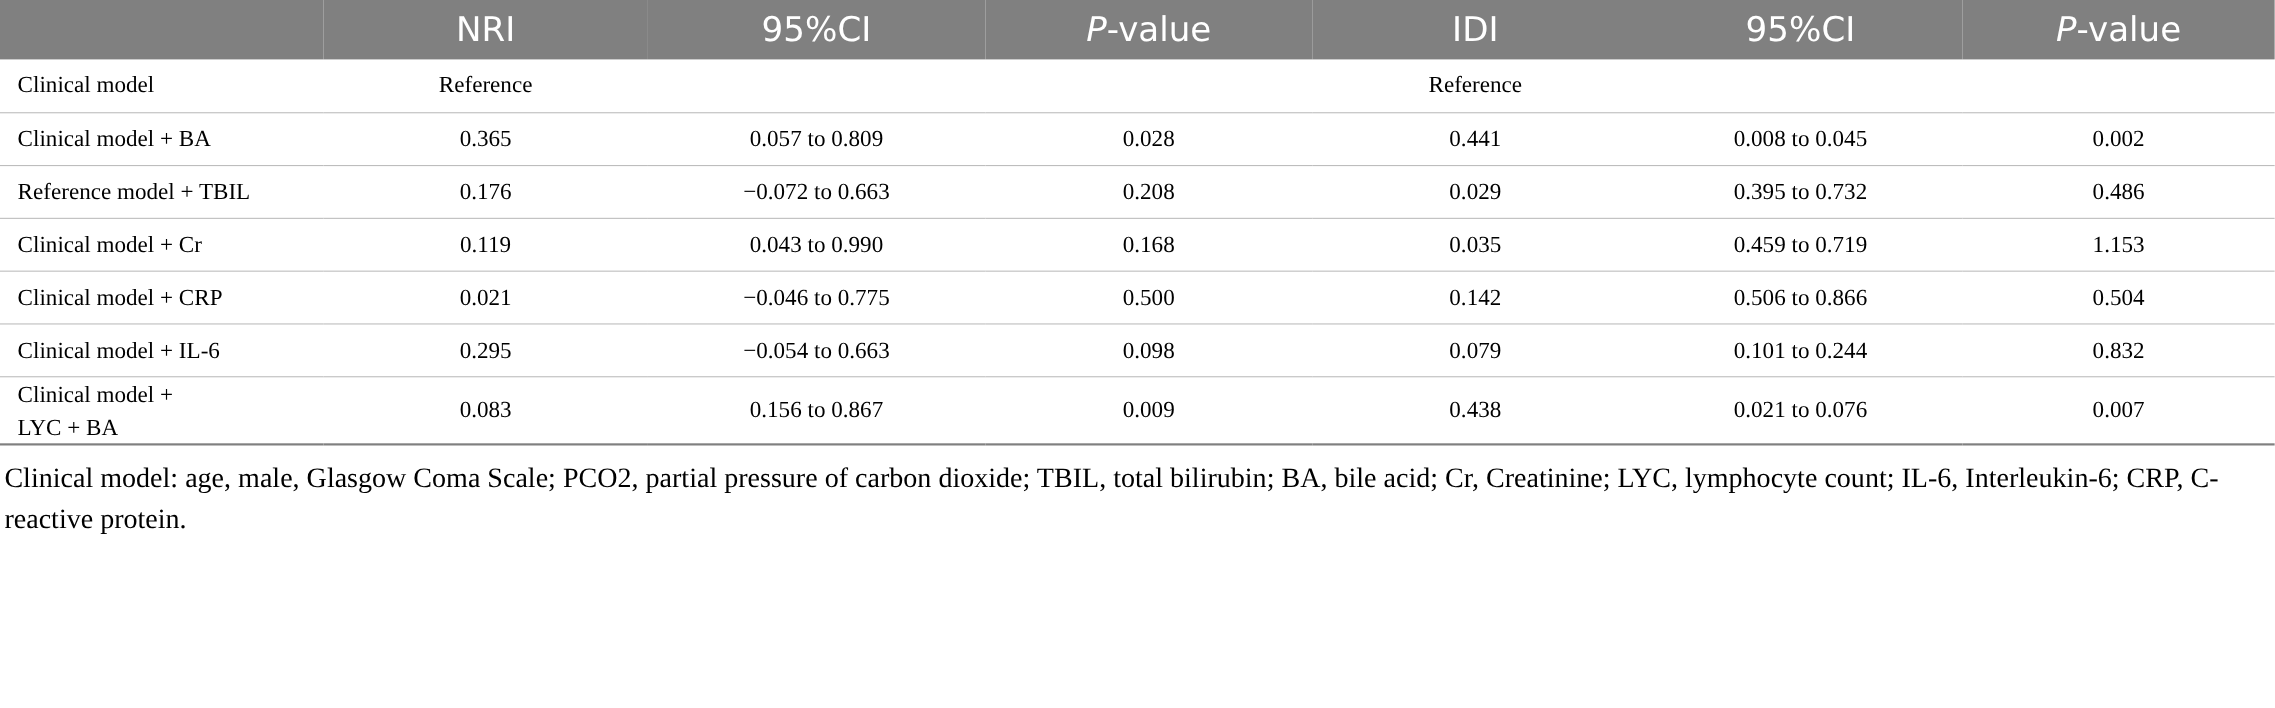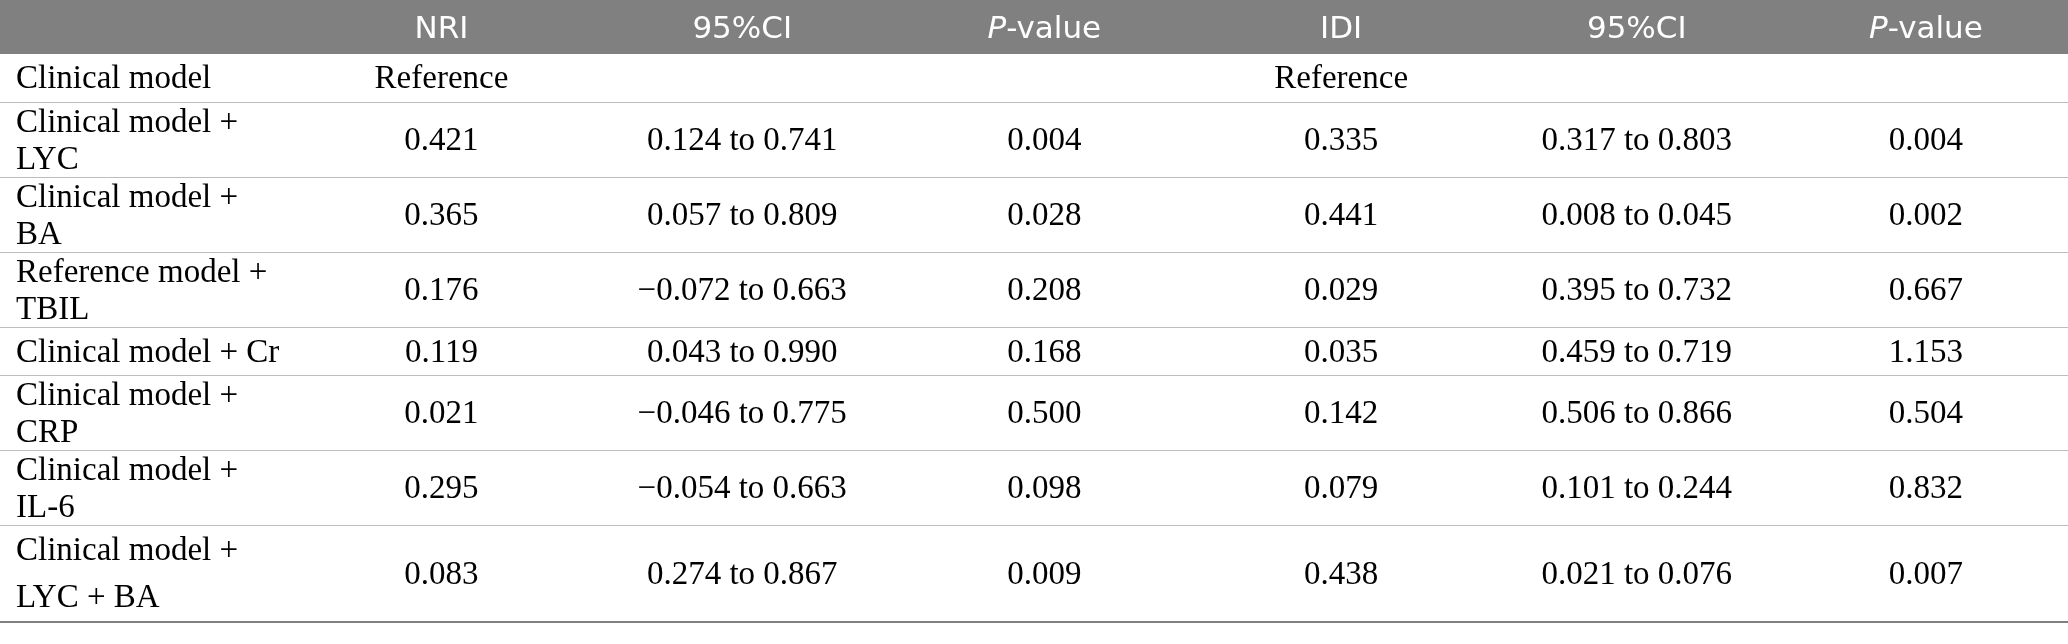--- a/index.html
+++ b/index.html
@@ -35,21 +35,21 @@
     padding: 0;
     text-align: center;
     vertical-align: middle;
     border: none;
   }
   table.data thead th.corner {
     background: #808080;
   }
   table.data tbody td {
     font-family: "Liberation Serif", serif;
-    font-size: 33px;
+    font-size: 21px;
     color: #000000;
     text-align: center;
     vertical-align: middle;
     height: 48px;
     padding: 0 6px;
     border-bottom: 1px solid #bdbdbd;
     box-sizing: border-box;
   }
   table.data tbody td.rowlabel {
     text-align: left;
@@ -115,45 +115,36 @@
       <tr>
         <td class="rowlabel">Clinical model</td>
         <td>Reference</td>
         <td></td>
         <td></td>
         <td>Reference</td>
         <td></td>
         <td></td>
       </tr>
       <tr>
-        <td class="rowlabel">Clinical model + LYC</td>
-        <td>0.421</td>
-        <td>0.124 to 0.741</td>
-        <td>0.004</td>
-        <td>0.335</td>
-        <td>0.317 to 0.803</td>
-        <td>0.004</td>
-      </tr>
-      <tr>
         <td class="rowlabel">Clinical model + BA</td>
         <td>0.365</td>
         <td>0.057 to 0.809</td>
         <td>0.028</td>
         <td>0.441</td>
         <td>0.008 to 0.045</td>
         <td>0.002</td>
       </tr>
       <tr>
         <td class="rowlabel">Reference model + TBIL</td>
         <td>0.176</td>
         <td>−0.072 to 0.663</td>
         <td>0.208</td>
         <td>0.029</td>
         <td>0.395 to 0.732</td>
-        <td>0.667</td>
+        <td>0.486</td>
       </tr>
       <tr>
         <td class="rowlabel">Clinical model + Cr</td>
         <td>0.119</td>
         <td>0.043 to 0.990</td>
         <td>0.168</td>
         <td>0.035</td>
         <td>0.459 to 0.719</td>
         <td>1.153</td>
       </tr>
@@ -171,21 +162,22 @@
         <td>0.295</td>
         <td>−0.054 to 0.663</td>
         <td>0.098</td>
         <td>0.079</td>
         <td>0.101 to 0.244</td>
         <td>0.832</td>
       </tr>
       <tr class="tall">
         <td class="rowlabel"><span>Clinical model +</span><span class="line2">LYC + BA</span></td>
         <td>0.083</td>
-        <td>0.274 to 0.867</td>
+        <td>0.156 to 0.867</td>
         <td>0.009</td>
         <td>0.438</td>
         <td>0.021 to 0.076</td>
         <td>0.007</td>
       </tr>
     </tbody>
   </table>
+  <div class="footnote">Clinical model: age, male, Glasgow Coma Scale; PCO2, partial pressure of carbon dioxide; TBIL, total bilirubin; BA, bile acid; Cr, Creatinine; LYC, lymphocyte count; IL-6, Interleukin-6; CRP, C-reactive protein.</div>
 </div>
 
 </body></html>

